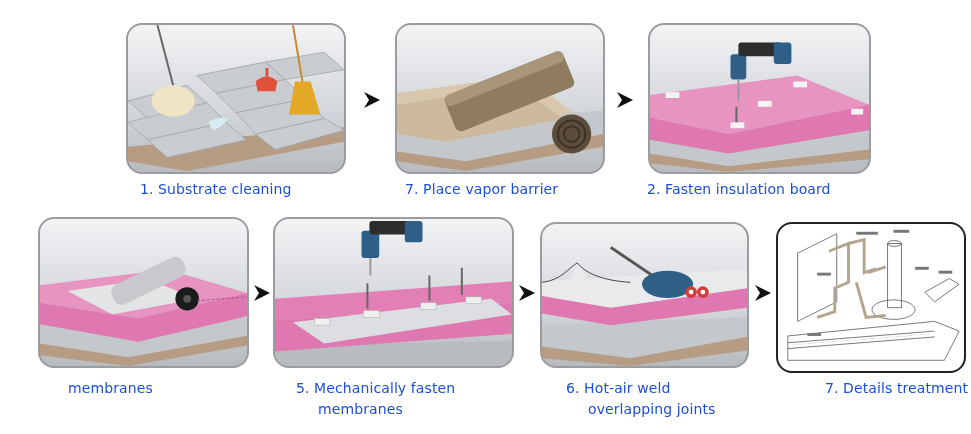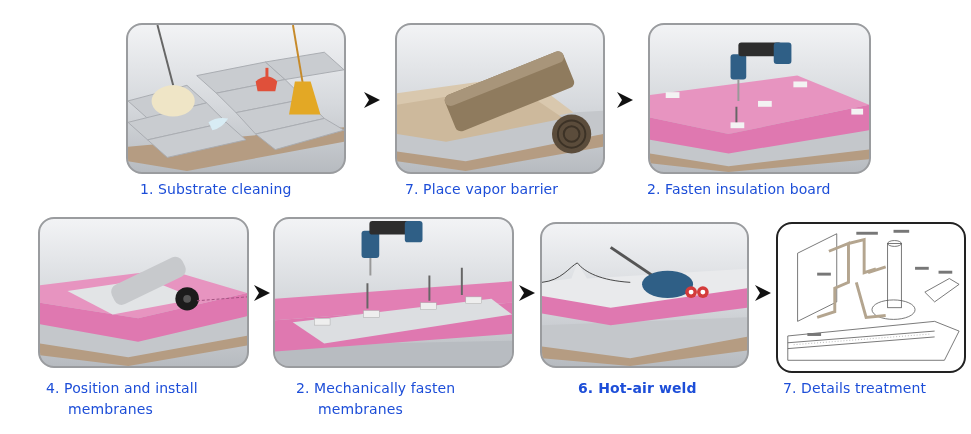--- a/index.html
+++ b/index.html
@@ -101,21 +101,20 @@
     <polygon points="28,74 110,62 160,82 74,98" fill="#e2e4e6"></polygon>
     <g transform="rotate(-26 120 60)">
       <rect x="70" y="48" width="80" height="22" rx="8" fill="#c7c9cc"></rect>
     </g>
     <circle cx="150" cy="82" r="12" fill="#1b1b1b"></circle>
     <circle cx="150" cy="82" r="4" fill="#555"></circle>
     <line x1="160" y1="84" x2="211" y2="80" stroke="#a24f7f" stroke-width="1" stroke-dasharray="3,2"></line>
   </svg>
 </div>
 <div class="caption" style="left:46px;top:378px;">
-  <span>4. Position and install</span>
   <span class="l2">membranes</span>
 </div>
 
 <svg class="arrow" viewBox="0 0 16 16" style="left:254px;top:285px;">
   <polygon points="0,0 16,8 0,16 5,8" fill="#111"></polygon>
 </svg>
 
 <div class="panel" style="left:273px;top:217px;width:241px;height:151px;">
   <svg viewBox="0 0 241 151" preserveAspectRatio="none">
     <polygon points="0,130 241,125 241,151 0,151" fill="#b8bcc1"></polygon>
@@ -133,21 +132,21 @@
     <rect x="132" y="2" width="18" height="22" rx="3" fill="#2f5f86"></rect>
     <line x1="97" y1="40" x2="97" y2="58" stroke="#999" stroke-width="2"></line>
     <g stroke="#666" stroke-width="2">
         <line x1="94" y1="66" x2="94" y2="92"></line>
         <line x1="157" y1="58" x2="157" y2="84"></line>
         <line x1="190" y1="50" x2="190" y2="78"></line>
       </g>
   </svg>
 </div>
 <div class="caption" style="left:296px;top:378px;">
-  <span>2. Mechanically fasten</span>
+  <span>5. Mechanically fasten</span>
   <span class="l2">membranes</span>
 </div>
 
 <svg class="arrow" viewBox="0 0 16 16" style="left:519px;top:285px;">
   <polygon points="0,0 16,8 0,16 5,8" fill="#111"></polygon>
 </svg>
 
 <div class="panel" style="left:540px;top:222px;width:209px;height:146px;">
   <svg viewBox="0 0 209 146" preserveAspectRatio="none">
     <polygon points="0,120 209,112 209,130 90,146 0,138" fill="#b59c82"></polygon>
@@ -156,22 +155,23 @@
     <polygon points="0,60 30,56 36,40 46,56 209,46 209,66 70,86 0,74" fill="#e9eaec"></polygon>
     <path d="M0,60 C20,58 28,44 36,40 C44,50 60,58 90,60" fill="none" stroke="#444" stroke-width="1"></path>
     <line x1="70" y1="24" x2="120" y2="58" stroke="#555" stroke-width="3"></line>
     <ellipse cx="128" cy="62" rx="26" ry="14" fill="#2f5f86"></ellipse>
     <circle cx="152" cy="70" r="6" fill="#d43b3b"></circle>
       <circle cx="164" cy="70" r="6" fill="#d43b3b"></circle>
     <circle cx="152" cy="70" r="2.5" fill="#fff"></circle>
       <circle cx="164" cy="70" r="2.5" fill="#fff"></circle>
   </svg>
 </div>
-<div class="caption" style="left:578px;top:378px;font-weight:bold;">
+<div class="caption" style="left:566px;top:378px;">
   <span>6. Hot-air weld</span>
+  <span class="l2">overlapping joints</span>
 </div>
 
 <svg class="arrow" viewBox="0 0 16 16" style="left:755px;top:285px;">
   <polygon points="0,0 16,8 0,16 5,8" fill="#111"></polygon>
 </svg>
 
 <div class="panel detail" style="left:776px;top:222px;width:190px;height:151px;">
   <svg viewBox="0 0 190 151" preserveAspectRatio="none">
     <g fill="none" stroke="#555" stroke-width="0.8">
       <polygon points="20,30 60,10 60,80 20,100"></polygon>
@@ -195,15 +195,15 @@
         <rect x="40" y="50" width="14" height="3"></rect>
         <rect x="140" y="44" width="14" height="3"></rect>
         <rect x="164" y="48" width="14" height="3"></rect>
         <rect x="30" y="112" width="14" height="3"></rect>
       </g>
     <g stroke="#888" stroke-width="0.6">
         <line x1="16" y1="124" x2="156" y2="113" stroke-dasharray="1,2"></line>
       </g>
   </svg>
 </div>
-<div class="caption" style="left:783px;top:378px;text-align:center;">
+<div class="caption" style="left:825px;top:378px;text-align:center;">
   <span>7. Details treatment</span>
 </div>
 
 </body></html>

